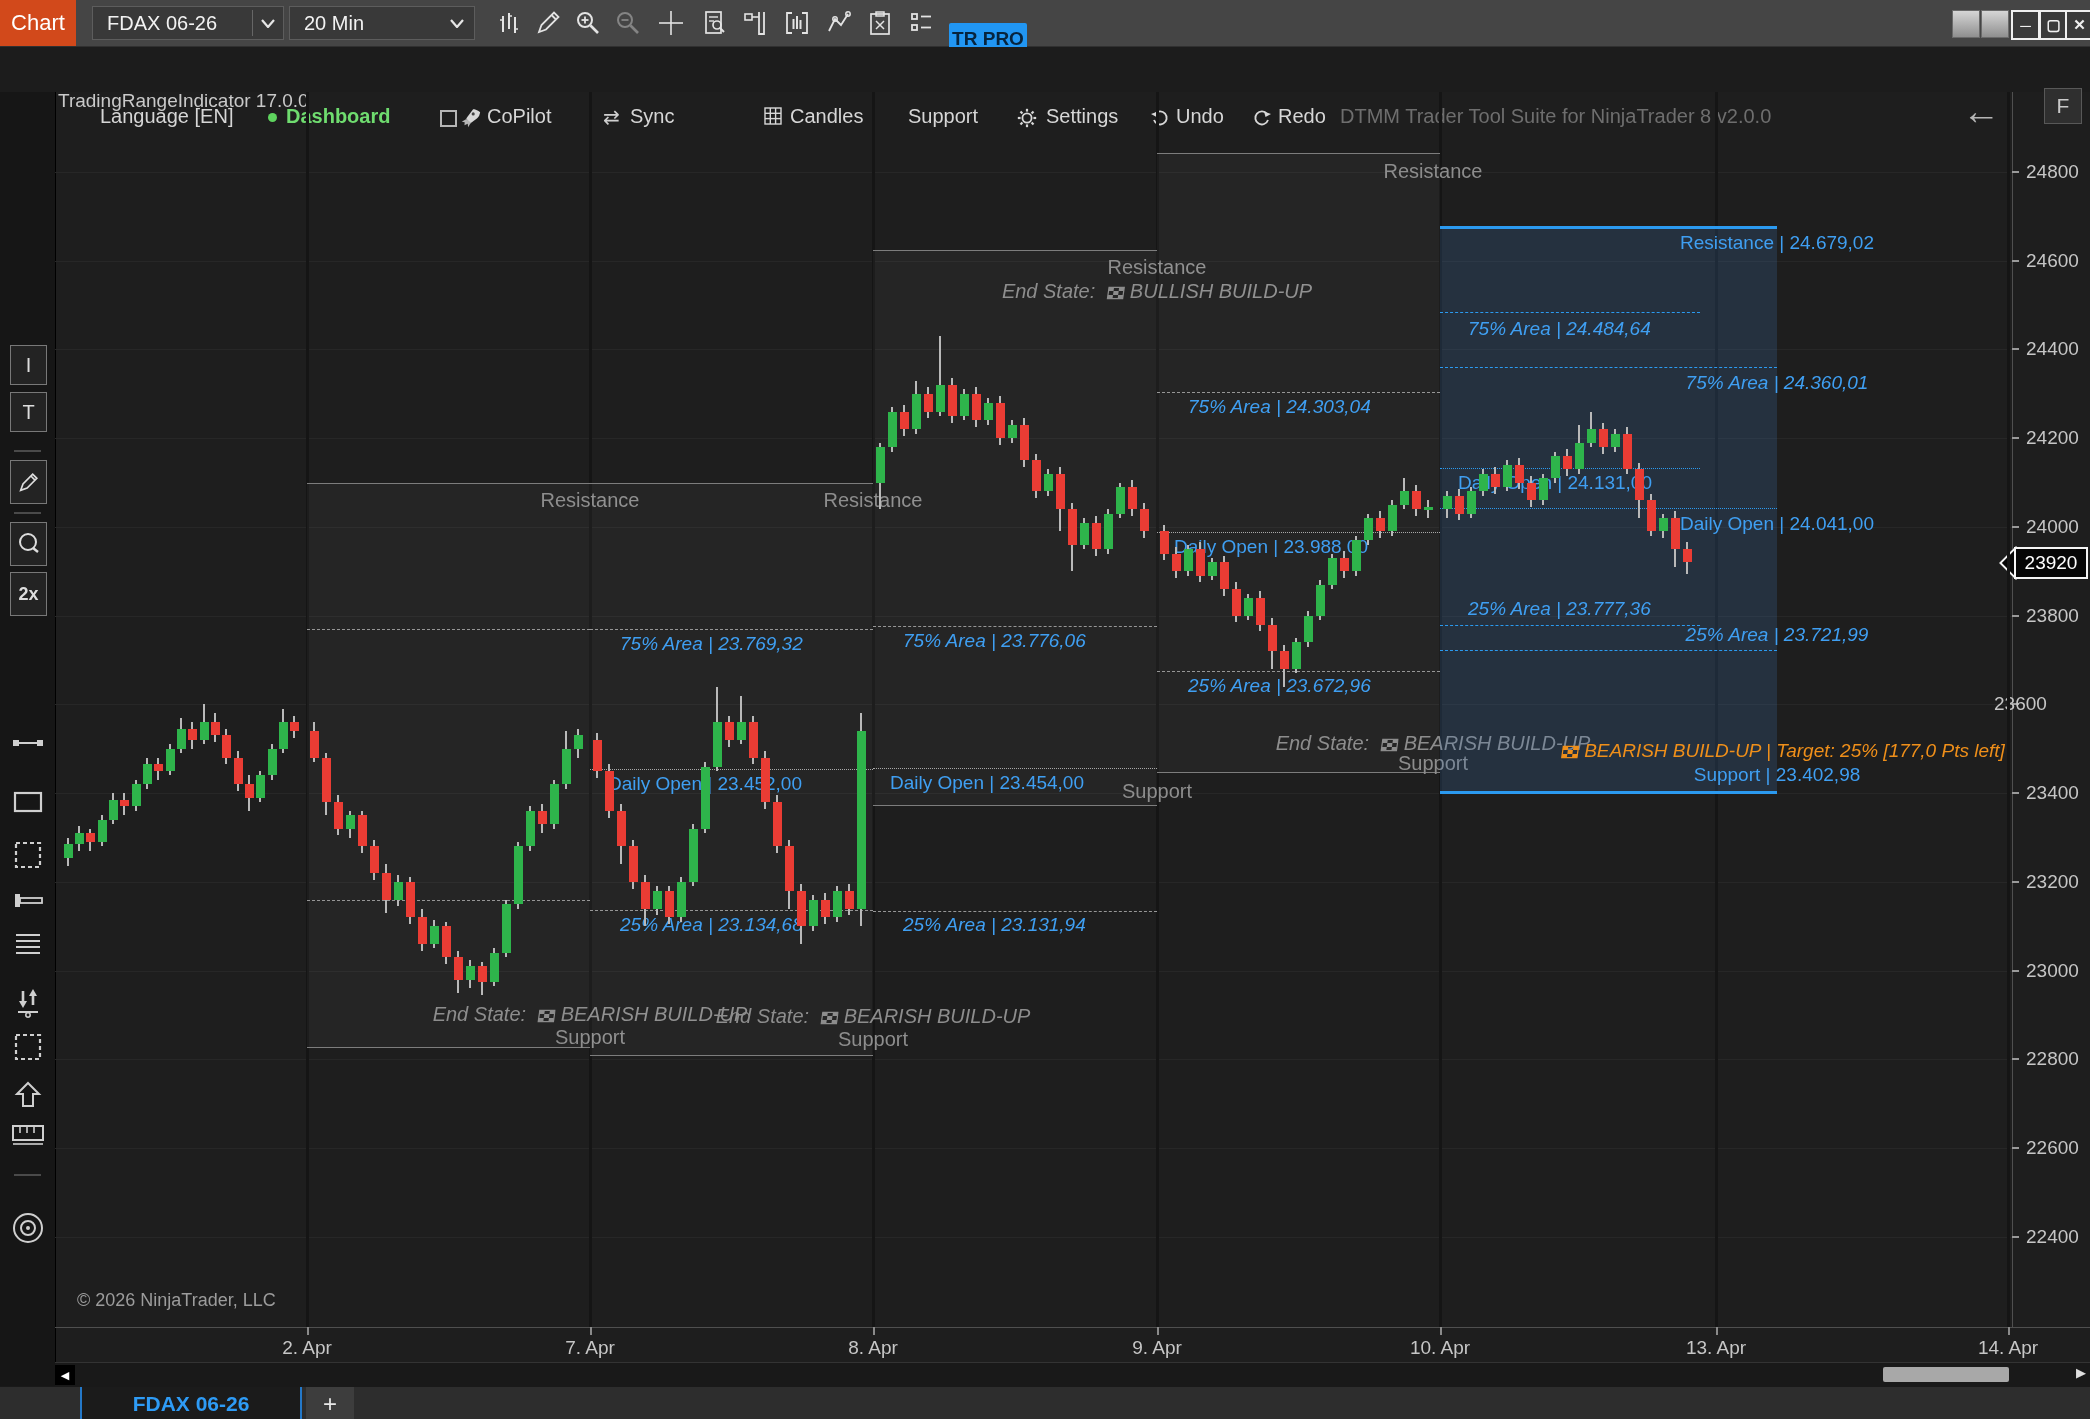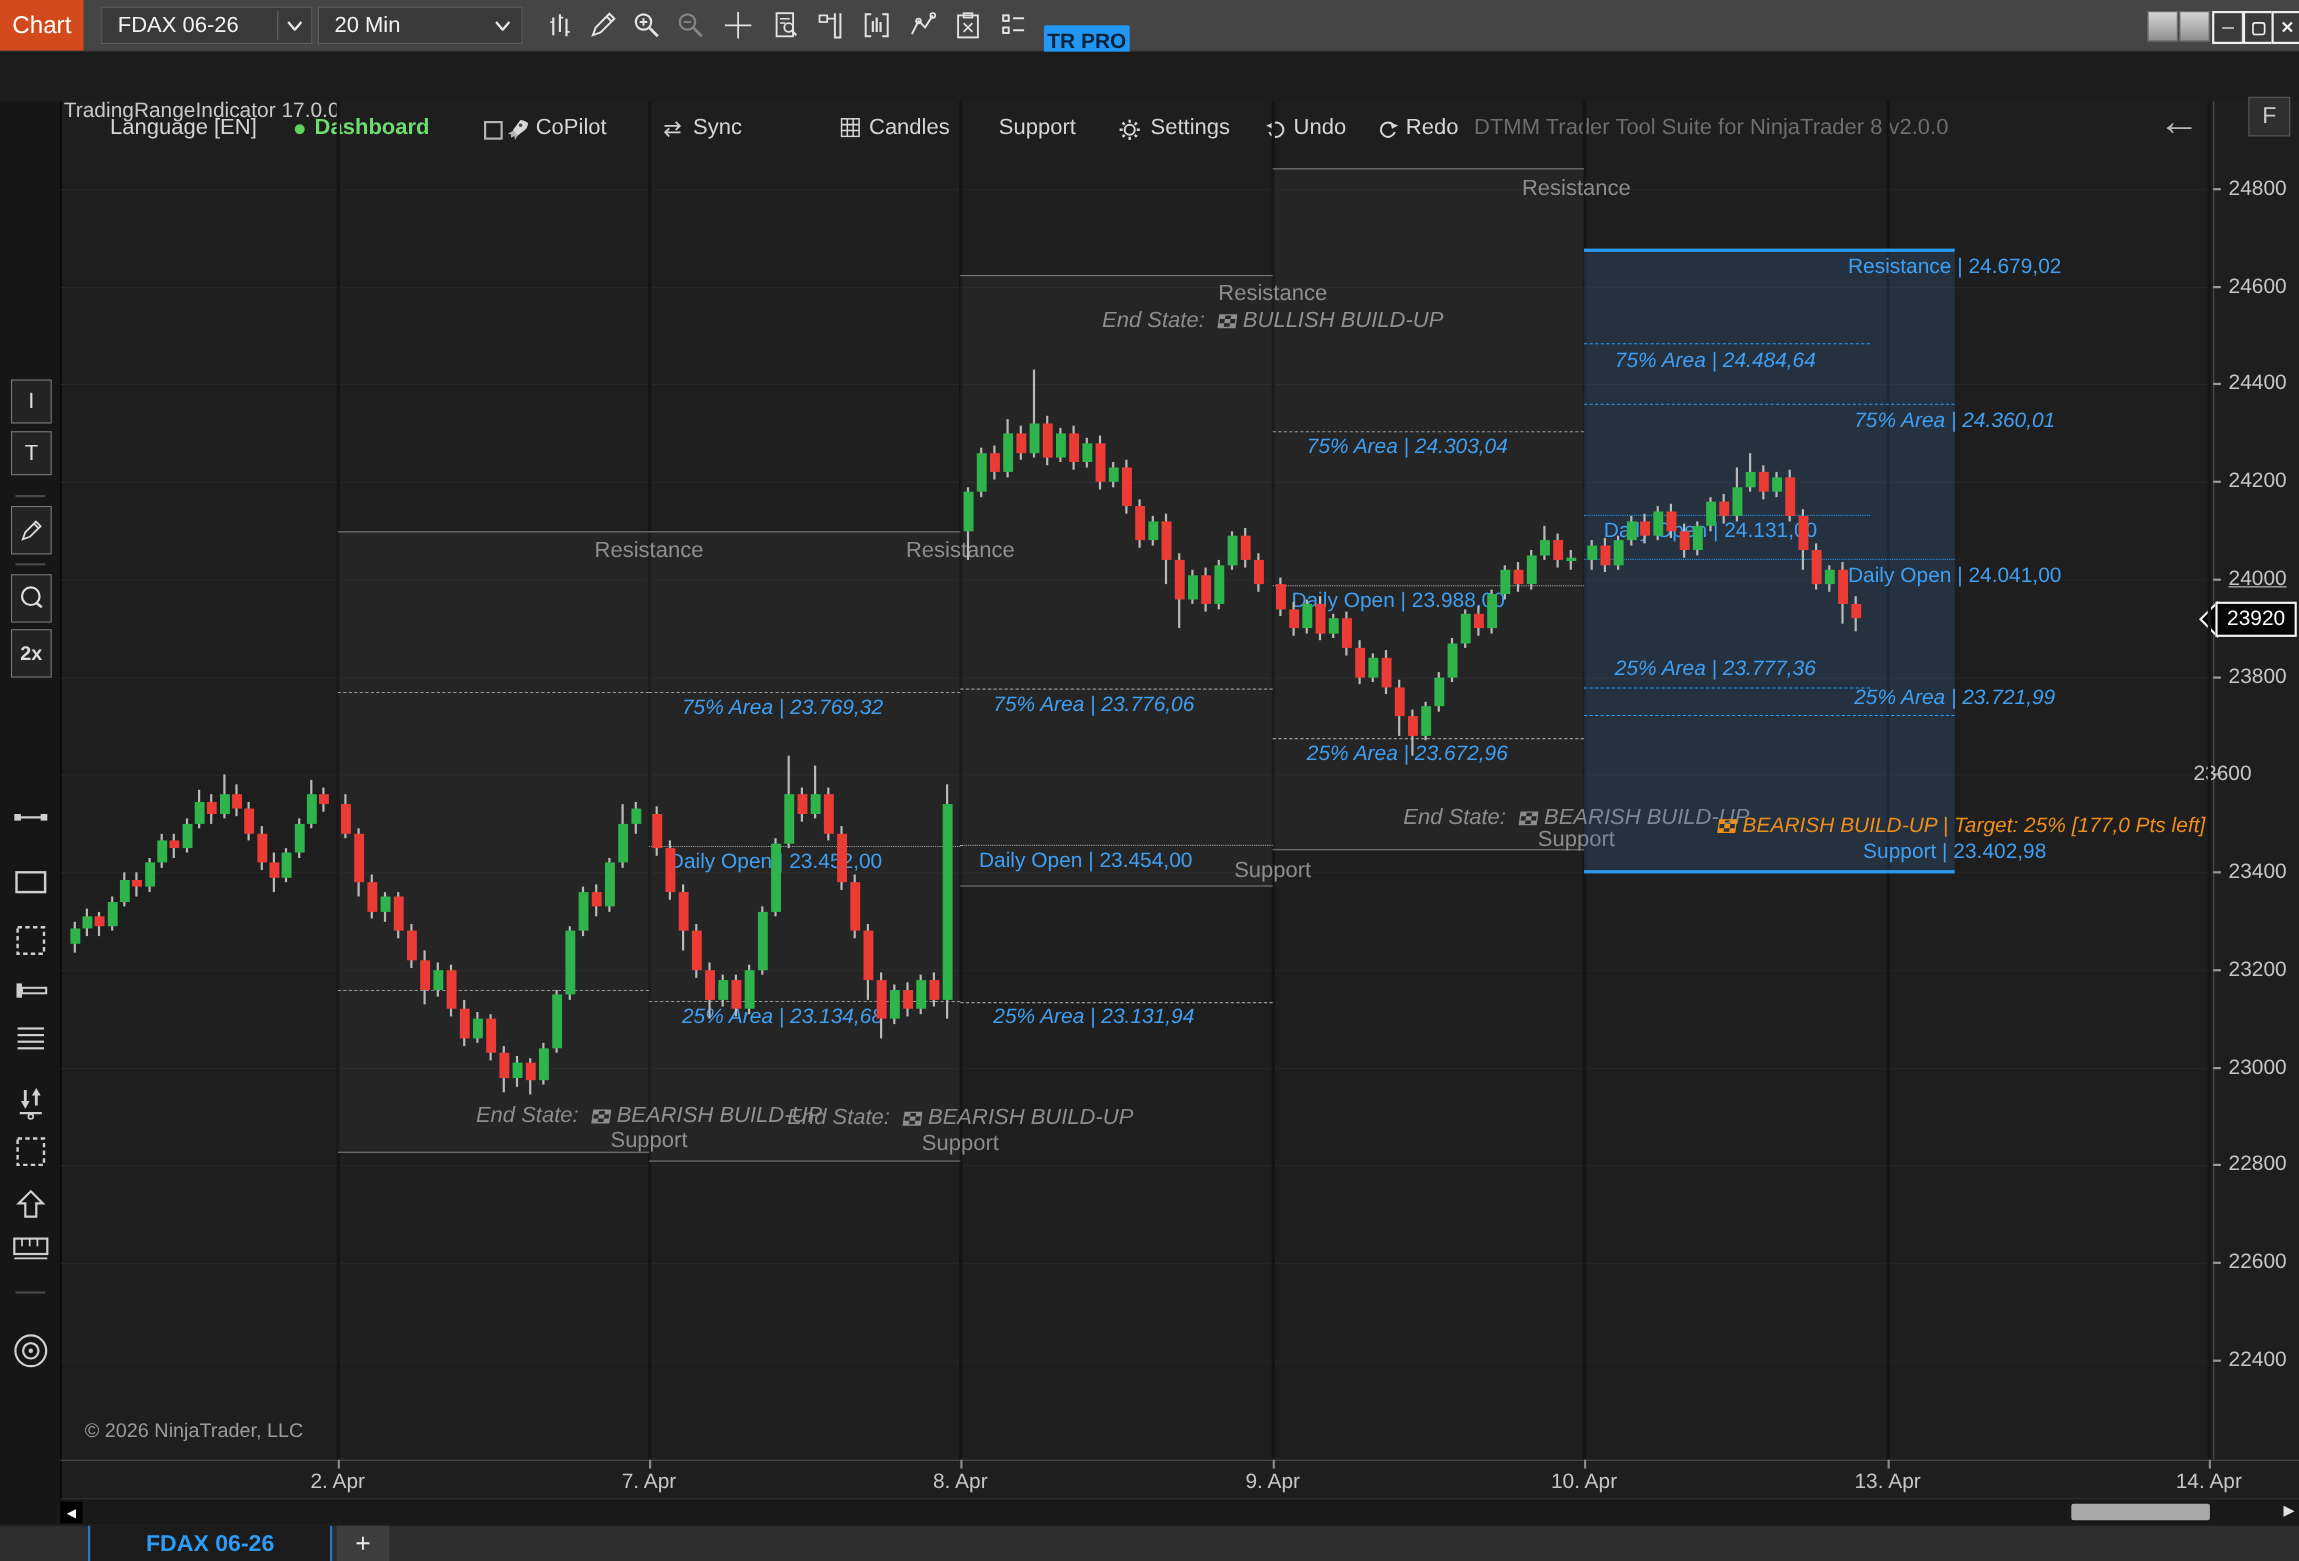--- a/index.html
+++ b/index.html
@@ -393,21 +393,21 @@
     <div class="ytick" style="top: 260px;"></div>
     <div class="ylab" style="left: 2026px; top: 250px;">24600</div>
     <div class="hgrid" style="left: 55px; top: 349px; width: 1957px;"></div>
     <div class="ytick" style="top: 348px;"></div>
     <div class="ylab" style="left: 2026px; top: 338px;">24400</div>
     <div class="hgrid" style="left: 55px; top: 438px; width: 1957px;"></div>
     <div class="ytick" style="top: 437px;"></div>
     <div class="ylab" style="left: 2026px; top: 427px;">24200</div>
     <div class="hgrid" style="left: 55px; top: 527px; width: 1957px;"></div>
     <div class="ytick" style="top: 526px;"></div>
-    <div class="ylab" style="left: 2026px; top: 516px; text-decoration: underline;">24000</div>
+    <div class="ylab" style="left: 2026px; top: 516px;">24000</div>
     <div class="hgrid" style="left: 55px; top: 616px; width: 1957px;"></div>
     <div class="ytick" style="top: 615px;"></div>
     <div class="ylab" style="left: 2026px; top: 605px;">23800</div>
     <div class="hgrid" style="left: 55px; top: 704px; width: 1957px;"></div>
     <div class="ytick" style="top: 703px;"></div>
     <div class="ylab" style="left: 1994px; top: 693px;">23600</div>
     <div class="hgrid" style="left: 55px; top: 793px; width: 1957px;"></div>
     <div class="ytick" style="top: 792px;"></div>
     <div class="ylab" style="left: 2026px; top: 782px;">23400</div>
     <div class="hgrid" style="left: 55px; top: 882px; width: 1957px;"></div>

